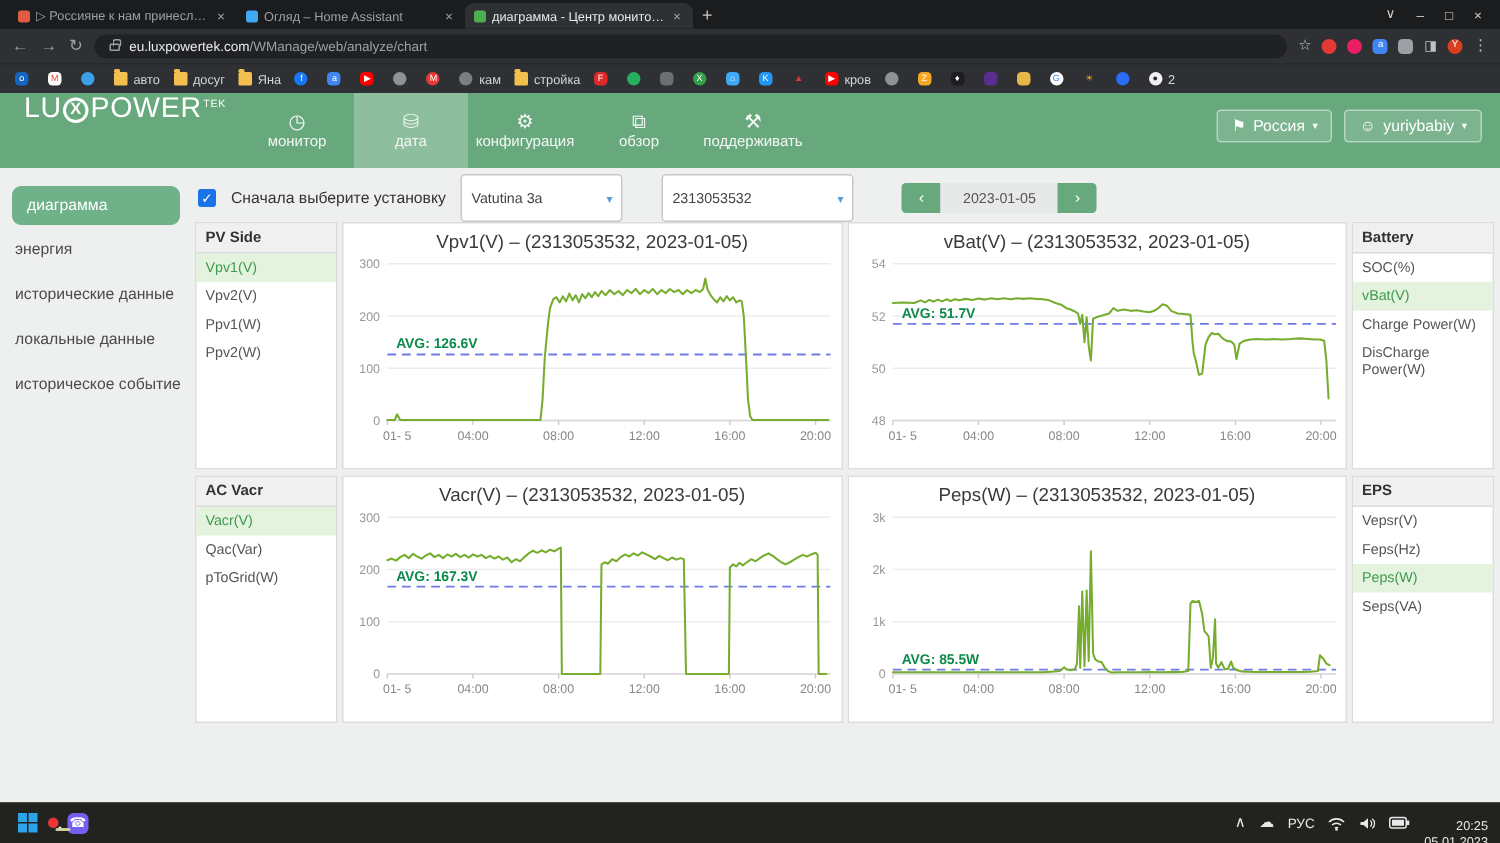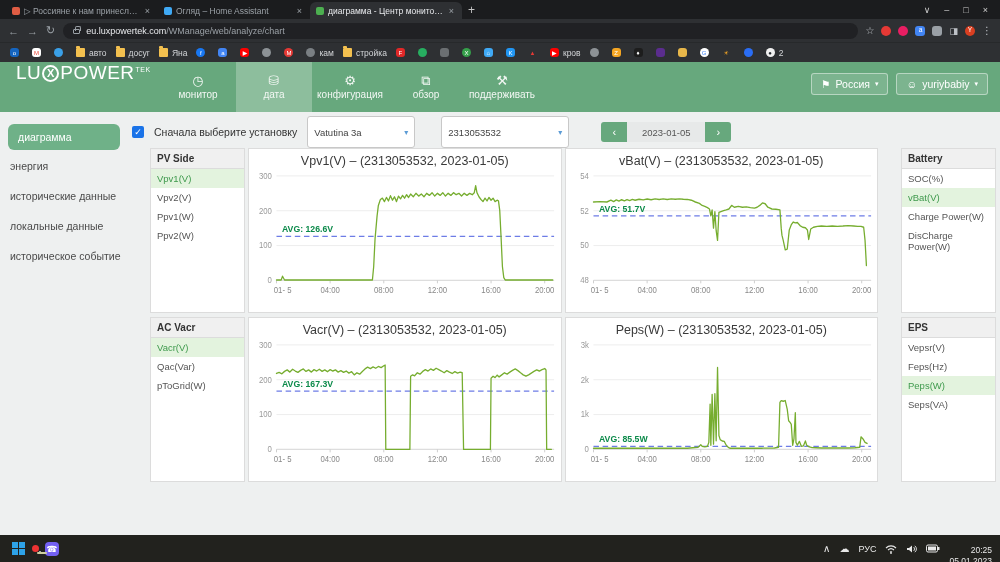--- a/index.html
+++ b/index.html
@@ -69,21 +69,21 @@
   .sel { background:#fff; border:1px solid #c8c8c8; border-radius:3px; height:32px; display:flex; align-items:center;
     justify-content:space-between; font-size:9.5px; color:#444; padding:0 6px; }
   .sel .sel-caret { color:#5b9bd5; font-size:8px; margin-left:8px; }
   .sel.station { width:108px; } .sel.serial { width:128px; margin-left:16px; }
   .datenav { display:flex; margin-left:22px; }
   .dbtn { width:26px; height:20px; background:#67a87d; color:#fff; display:flex; align-items:center; justify-content:center; font-size:11px; }
   .dbtn.prev { border-radius:3px 0 0 3px; } .dbtn.next { border-radius:0 3px 3px 0; }
   .datebox { width:78px; height:20px; background:#e7e9e9; color:#555; font-size:9.5px; display:flex; align-items:center; justify-content:center; }
 
   .grid-row { display:flex; gap:3px; margin-bottom:4px; height:165px; }
-  .param-panel { width:95px; flex:0 0 auto; background:#fff; border:1px solid #dcdcdc; font-size:9.5px;margin-left:20px; }
+  .param-panel { width:95px; flex:0 0 auto; background:#fff; border:1px solid #dcdcdc; font-size:9.5px; }
   .pp-head { background:#f0f0f0; border-bottom:1px solid #dcdcdc; font-weight:bold; color:#333; padding:4px 6px; font-size:10px; }
   .pp-item { color:#555; padding:4px 6px; }
   .pp-item.active { background:#e3f3de; color:#3f9a4d; }
   .chart-panel { flex:1; background:#fff; border:1px solid #dcdcdc; display:flex; flex-direction:column; overflow:hidden; }
   .chart-title { text-align:center; font-size:12.5px; color:#3a3a3a; font-weight:500; margin-top:5px; }
   .chart-panel svg { width:100%; height:138px; display:block; }
 
   
   .taskbar { height:27px; background:#22221e; display:flex; align-items:center; padding:0 8px; color:#e8e8e8; flex:0 0 auto; }
   .tb-left { display:flex; align-items:center; gap:10px; margin-left:4px; }

